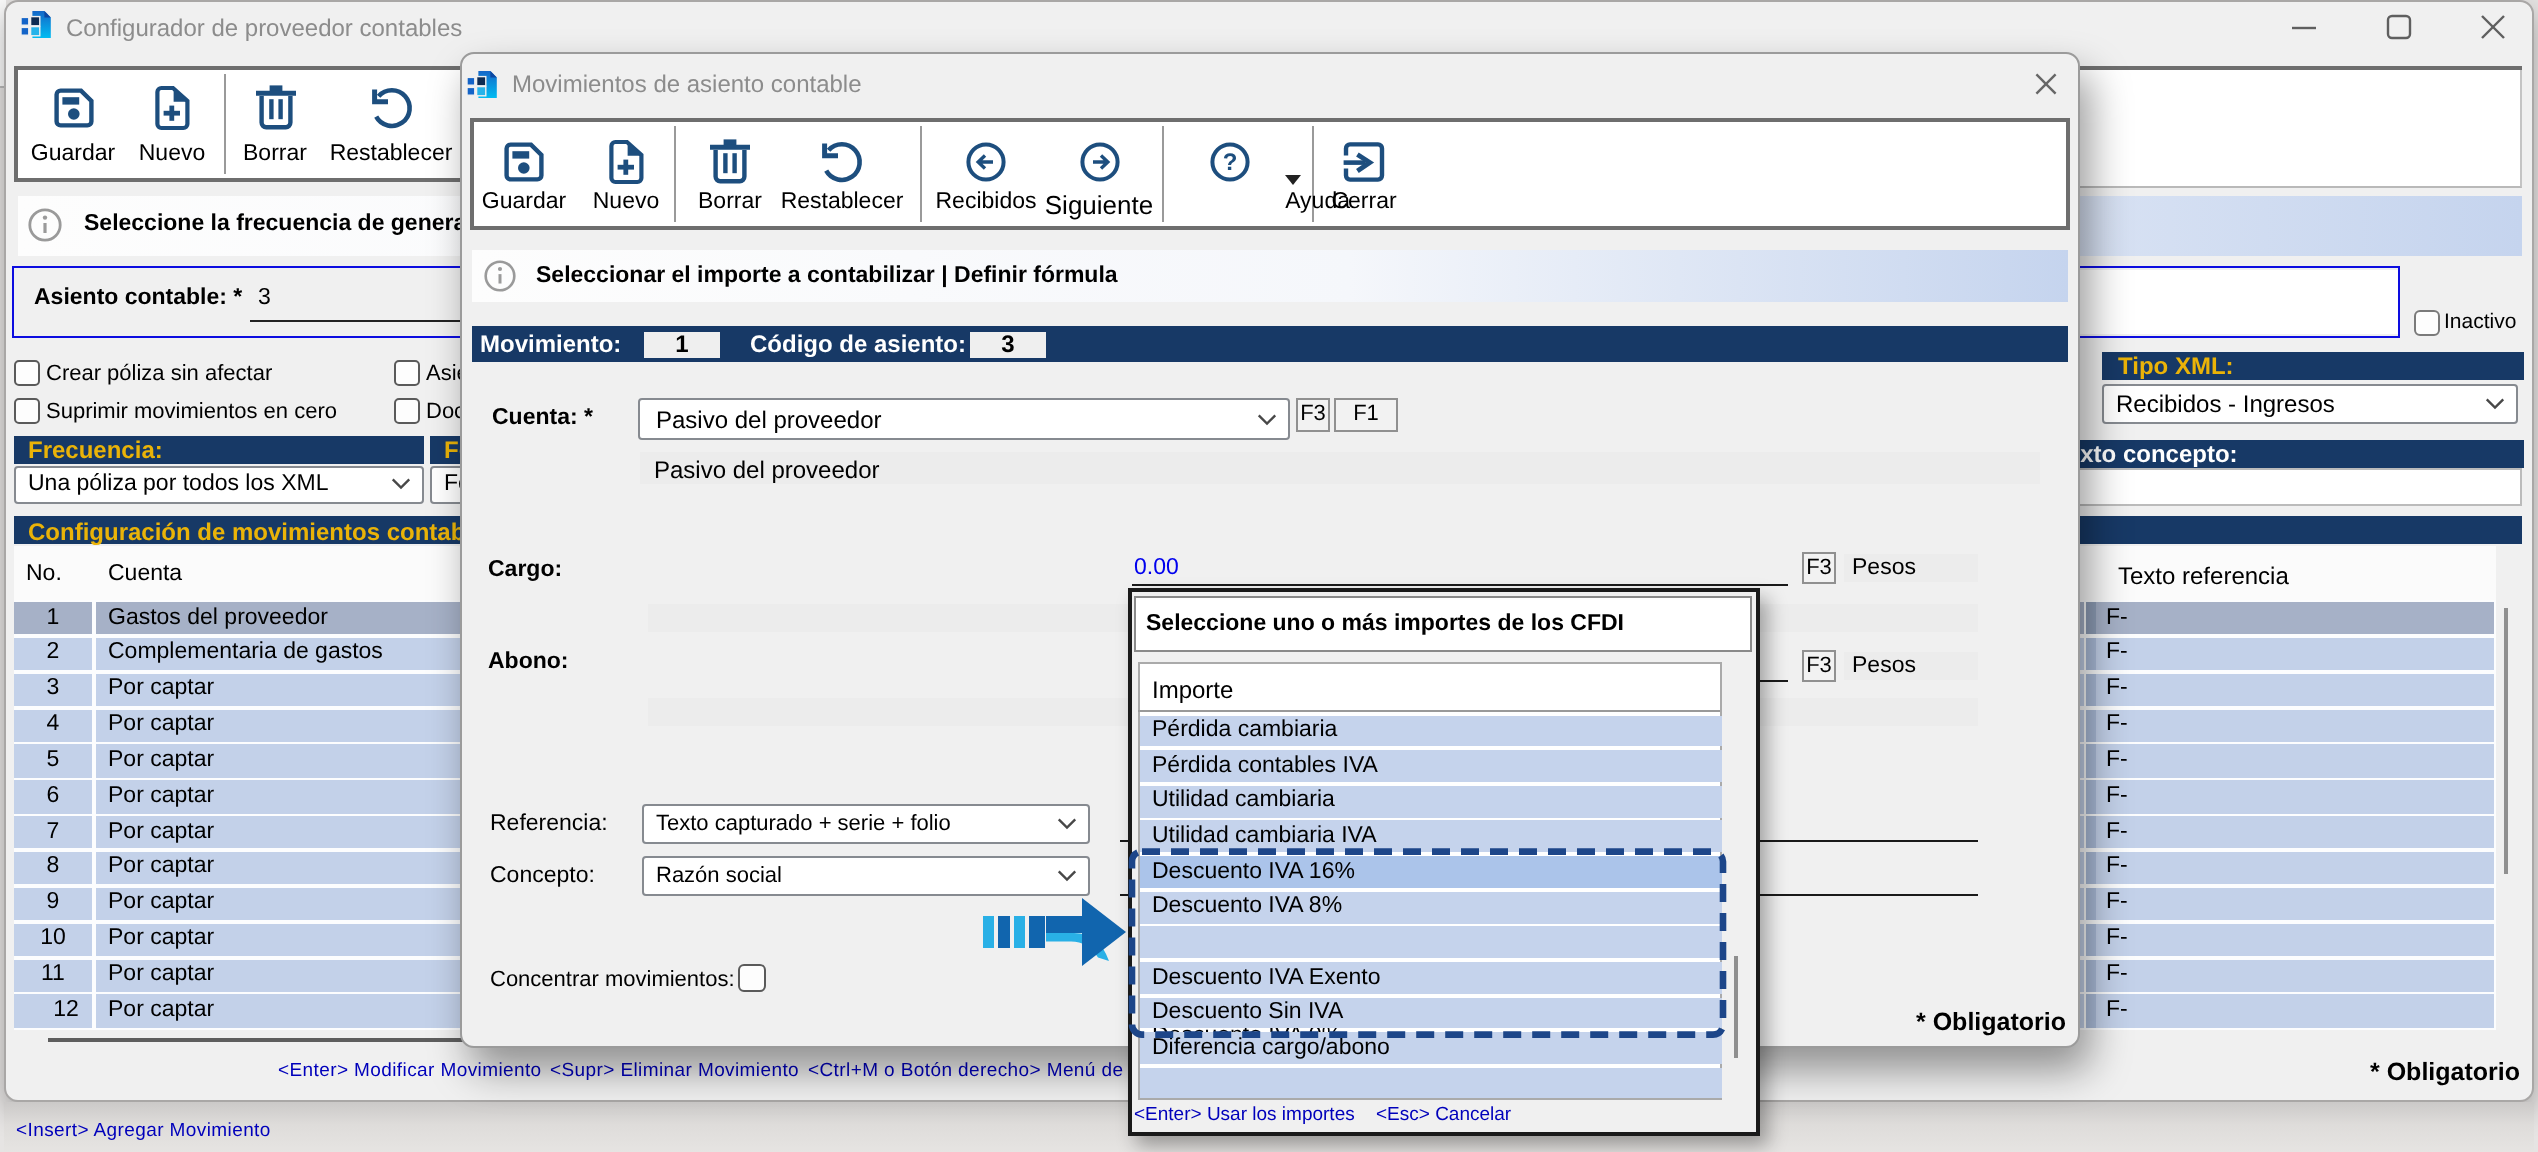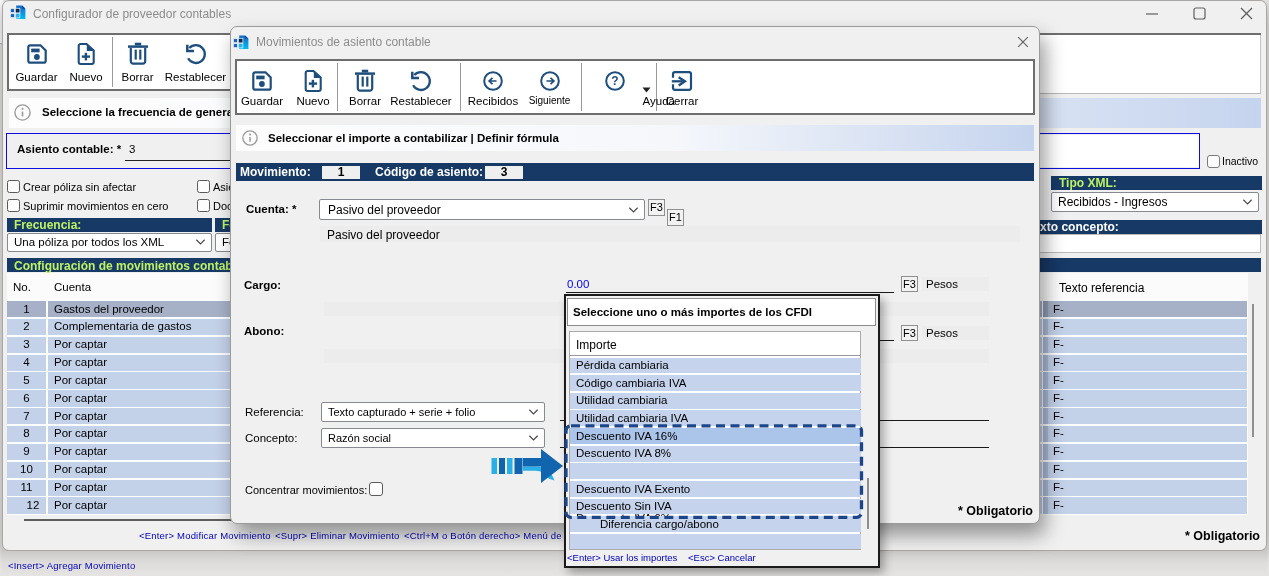--- a/index.html
+++ b/index.html
@@ -1,19 +1,19 @@
 <!DOCTYPE html>
 <html><head>
 <meta charset="utf-8">
 <style>
 * { margin:0; padding:0; box-sizing:border-box; }
 html,body { width:1269px; height:576px; overflow:hidden; }
 body { font-family:"Liberation Sans", sans-serif; background:#e6e4e3; position:relative; }
 .abs { position:absolute; }
-.navy { background:#173966; color:#bef264; font-weight:bold; font-size:12px; white-space:nowrap; }
+.navy { background:#173966; color:#eab308; font-weight:bold; font-size:12px; white-space:nowrap; }
 .lbl { font-size:11.5px; color:#000; white-space:nowrap; }
 .cbl { font-size:11px; color:#000; white-space:nowrap; }
 .bold { font-weight:bold; }
 .combo { background:#fff; border:1px solid #868a90; border-radius:2px; font-size:11.5px; color:#000; }
 .combo .tx { position:absolute; left:6px; top:50%; transform:translateY(-50%); white-space:nowrap; }
 .chev { position:absolute; right:5px; top:50%; transform:translateY(-50%); }
 .cb { background:#fdfdfd; border:1px solid #5a5a5a; border-radius:2.5px; }
 .hint { font-size:9.5px; letter-spacing:0.2px; color:#0000bb; white-space:nowrap; }
 .fk { background:#f2f2f2; border:1px solid #909090; font-size:11px; text-align:center; color:#000; }
 </style>
@@ -290,21 +290,21 @@
     <div class="abs" style="left:361px; top:95px; width:120px; text-align:center; font-size:11.5px; color:#000; white-space:nowrap;">Restablecer</div>
     <svg class="abs" style="left:479px; top:67.5px;" width="28" height="26" viewBox="0 0 28 26">
       <circle cx="14" cy="13" r="8.8" fill="none" stroke="#1d4e7e" stroke-width="2"></circle>
       <path d="M17.5 13 h-7 m3 -3.2 l-3.4 3.2 l3.4 3.2" fill="none" stroke="#1d4e7e" stroke-width="1.7"></path>
     </svg>
     <div class="abs" style="left:433px; top:95px; width:120px; text-align:center; font-size:11.5px; color:#000; white-space:nowrap;">Recibidos</div>
     <svg class="abs" style="left:535.5px; top:67.5px;" width="28" height="26" viewBox="0 0 28 26">
       <circle cx="14" cy="13" r="8.8" fill="none" stroke="#1d4e7e" stroke-width="2"></circle>
       <path d="M10.5 13 h7 m-3 -3.2 l3.4 3.2 l-3.4 3.2" fill="none" stroke="#1d4e7e" stroke-width="1.7"></path>
     </svg>
-    <div class="abs" style="left:489.5px; top:95px; width:120px; text-align:center; font-size:10px; color:#000; white-space:nowrap;">Siguiente</div>
+    <div class="abs" style="left:489.5px; top:95px; width:120px; text-align:center; font-size:13px; color:#000; white-space:nowrap;">Siguiente</div>
     <svg class="abs" style="left:601px; top:67.5px;" width="28" height="26" viewBox="0 0 28 26">
 <circle cx="14" cy="13" r="8.8" fill="none" stroke="#1d4e7e" stroke-width="2"></circle>
 <text x="14" y="17.2" text-anchor="middle" font-family="Liberation Sans" font-size="12" font-weight="bold" fill="#1d4e7e">?</text>
     </svg>
     <div class="abs" style="left:555px; top:95px; width:120px; text-align:right; font-size:11.5px; color:#000; white-space:nowrap;">Ayuda</div>
     <svg class="abs" style="left:668px; top:67.5px;" width="28" height="26" viewBox="0 0 28 26">
 <path d="M5 9.7 v-3.5 a2 2 0 0 1 2 -2 h14 a2 2 0 0 1 2 2 v13.6 a2 2 0 0 1 -2 2 h-14 a2 2 0 0 1 -2 -2 v-3.5" fill="none" stroke="#1d4e7e" stroke-width="2.2"></path>
 <path d="M3.8000000000000007 13.3 h11" fill="none" stroke="#1d4e7e" stroke-width="2.3"></path>
 <path d="M10.7 9.3 l6.2 4 l-6.2 4.2" fill="none" stroke="#1d4e7e" stroke-width="2.4"></path>
     </svg>
@@ -329,21 +329,21 @@
 <div class="abs" style="left:485px; top:165.5px; width:38px; height:13.5px; background:#efefef; text-align:center; font-weight:bold; font-size:12px; line-height:13px;">3</div>
 
 <div class="abs lbl bold" style="left:246px; top:203px;">Cuenta: *</div>
 <div class="abs combo" style="left:319px; top:199px; width:326px; height:21px; font-size:12px;">
   <span class="tx" style="left:8px;">Pasivo del proveedor</span>
   <svg class="chev" width="11" height="8" viewBox="0 0 12 8">
       <path d="M1.5 1.5 L6 6 L10.5 1.5" fill="none" stroke="#484848" stroke-width="1.3"></path>
     </svg>
 </div>
 <div class="abs fk" style="left:648px; top:199px; width:17px; height:17px; line-height:15px;">F3</div>
-<div class="abs fk" style="left:667px; top:209px; width:17px; height:17px; line-height:15px;">F1</div>
+<div class="abs fk" style="left:667px; top:199px; width:32px; height:17px; line-height:15px;">F1</div>
 <div class="abs" style="left:320px; top:226px; width:700px; height:16px; background:#ececec;"></div>
 <div class="abs lbl" style="left:327px; top:228px; font-size:12px;">Pasivo del proveedor</div>
 
 <div class="abs lbl bold" style="left:244px; top:279px;">Cargo:</div>
 <div class="abs" style="left:566px; top:276px; width:328px; height:16.5px; border-bottom:1.5px solid #1a1a1a;"></div>
 <div class="abs" style="left:567px; top:277.5px; font-size:11.5px; color:#0000ee;">0.00</div>
 <div class="abs fk" style="left:901px; top:276px; width:17px; height:16px; line-height:14px;">F3</div>
 <div class="abs" style="left:922px; top:277px; width:67px; height:14px; background:#ececec;"></div>
 <div class="abs lbl" style="left:926px; top:278px;">Pesos</div>
 <div class="abs" style="left:324px; top:302px; width:665px; height:14px; background:#ececec;"></div>
@@ -390,37 +390,37 @@
 <div class="abs" style="left:563.5px; top:294px; width:316px; height:274px; background:#f0f0f0; border:2px solid #1a1a1a; box-shadow:4px 5px 9px rgba(0,0,0,0.32);"></div>
 <div class="abs" style="left:567px; top:297.5px; width:309px; height:28px; background:#fff; border:1px solid #8a8a8a;"></div>
 <div class="abs" style="left:573px; top:306px; font-size:11.5px; font-weight:bold; white-space:nowrap;">Seleccione uno o más importes de los CFDI</div>
 <div id="poplist">
     <div class="abs" style="left:568.5px; top:331px; width:292px; height:219px; background:#fff; border:1px solid #aaa;"></div>
     <div class="abs" style="left:576px; top:338px; font-size:12px;">Importe</div>
     <div class="abs" style="left:569px; top:355px; width:291px; height:1px; background:#999;"></div>
     <div class="abs" style="left:569.5px; top:357.5px; width:291px; height:15.8px; background:#c5d3ec;"></div>
     <div class="abs" style="left:576px; top:359px; font-size:11.5px; white-space:nowrap;">Pérdida cambiaria</div>
     <div class="abs" style="left:569.5px; top:375.15px; width:291px; height:15.8px; background:#c5d3ec;"></div>
-    <div class="abs" style="left:576px; top:376.65px; font-size:11.5px; white-space:nowrap;">Código cambiaria IVA</div>
+    <div class="abs" style="left:576px; top:376.65px; font-size:11.5px; white-space:nowrap;">Pérdida contables IVA</div>
     <div class="abs" style="left:569.5px; top:392.8px; width:291px; height:15.8px; background:#c5d3ec;"></div>
     <div class="abs" style="left:576px; top:394.3px; font-size:11.5px; white-space:nowrap;">Utilidad cambiaria</div>
     <div class="abs" style="left:569.5px; top:410.45px; width:291px; height:15.8px; background:#c5d3ec;"></div>
     <div class="abs" style="left:576px; top:411.95px; font-size:11.5px; white-space:nowrap;">Utilidad cambiaria IVA</div>
     <div class="abs" style="left:569.5px; top:428.1px; width:291px; height:15.8px; background:#abc4ea;"></div>
     <div class="abs" style="left:576px; top:429.6px; font-size:11.5px; white-space:nowrap;">Descuento IVA 16%</div>
     <div class="abs" style="left:569.5px; top:445.75px; width:291px; height:15.8px; background:#c5d3ec;"></div>
     <div class="abs" style="left:576px; top:447.25px; font-size:11.5px; white-space:nowrap;">Descuento IVA 8%</div>
     <div class="abs" style="left:569.5px; top:463.4px; width:291px; height:15.8px; background:#c5d3ec;"></div>
     <div class="abs" style="left:576px; top:464.9px; font-size:11.5px; white-space:nowrap;margin-top:47px;">Descuento IVA 0%</div>
     <div class="abs" style="left:569.5px; top:481.04999999999995px; width:291px; height:15.8px; background:#c5d3ec;"></div>
     <div class="abs" style="left:576px; top:482.54999999999995px; font-size:11.5px; white-space:nowrap;">Descuento IVA Exento</div>
     <div class="abs" style="left:569.5px; top:498.7px; width:291px; height:15.8px; background:#c5d3ec;"></div>
     <div class="abs" style="left:576px; top:500.2px; font-size:11.5px; white-space:nowrap;">Descuento Sin IVA</div>
     <div class="abs" style="left:569.5px; top:516.35px; width:291px; height:15.8px; background:#c5d3ec;"></div>
-    <div class="abs" style="left:576px; top:517.85px; font-size:11.5px; white-space:nowrap;margin-left:24px;">Diferencia cargo/abono</div>
+    <div class="abs" style="left:576px; top:517.85px; font-size:11.5px; white-space:nowrap;">Diferencia cargo/abono</div>
     <div class="abs" style="left:569.5px; top:534px; width:291px; height:15px; background:#c5d3ec;"></div>
   </div>
 
 <div class="abs" style="left:861px; top:331px; width:14px; height:219px; background:#f0f0f0;"></div>
 <div class="abs" style="left:866.5px; top:478px; width:2.5px; height:51px; background:#8f8f8f;"></div>
 
 <svg class="abs" style="left:562px; top:421px;" width="306" height="101" viewBox="0 0 306 101">
   <rect x="4" y="4.8" width="295.5" height="91.5" rx="5" fill="none" stroke="#1d4689" stroke-width="3.3" stroke-dasharray="9 5.5"></rect>
 </svg>
 

